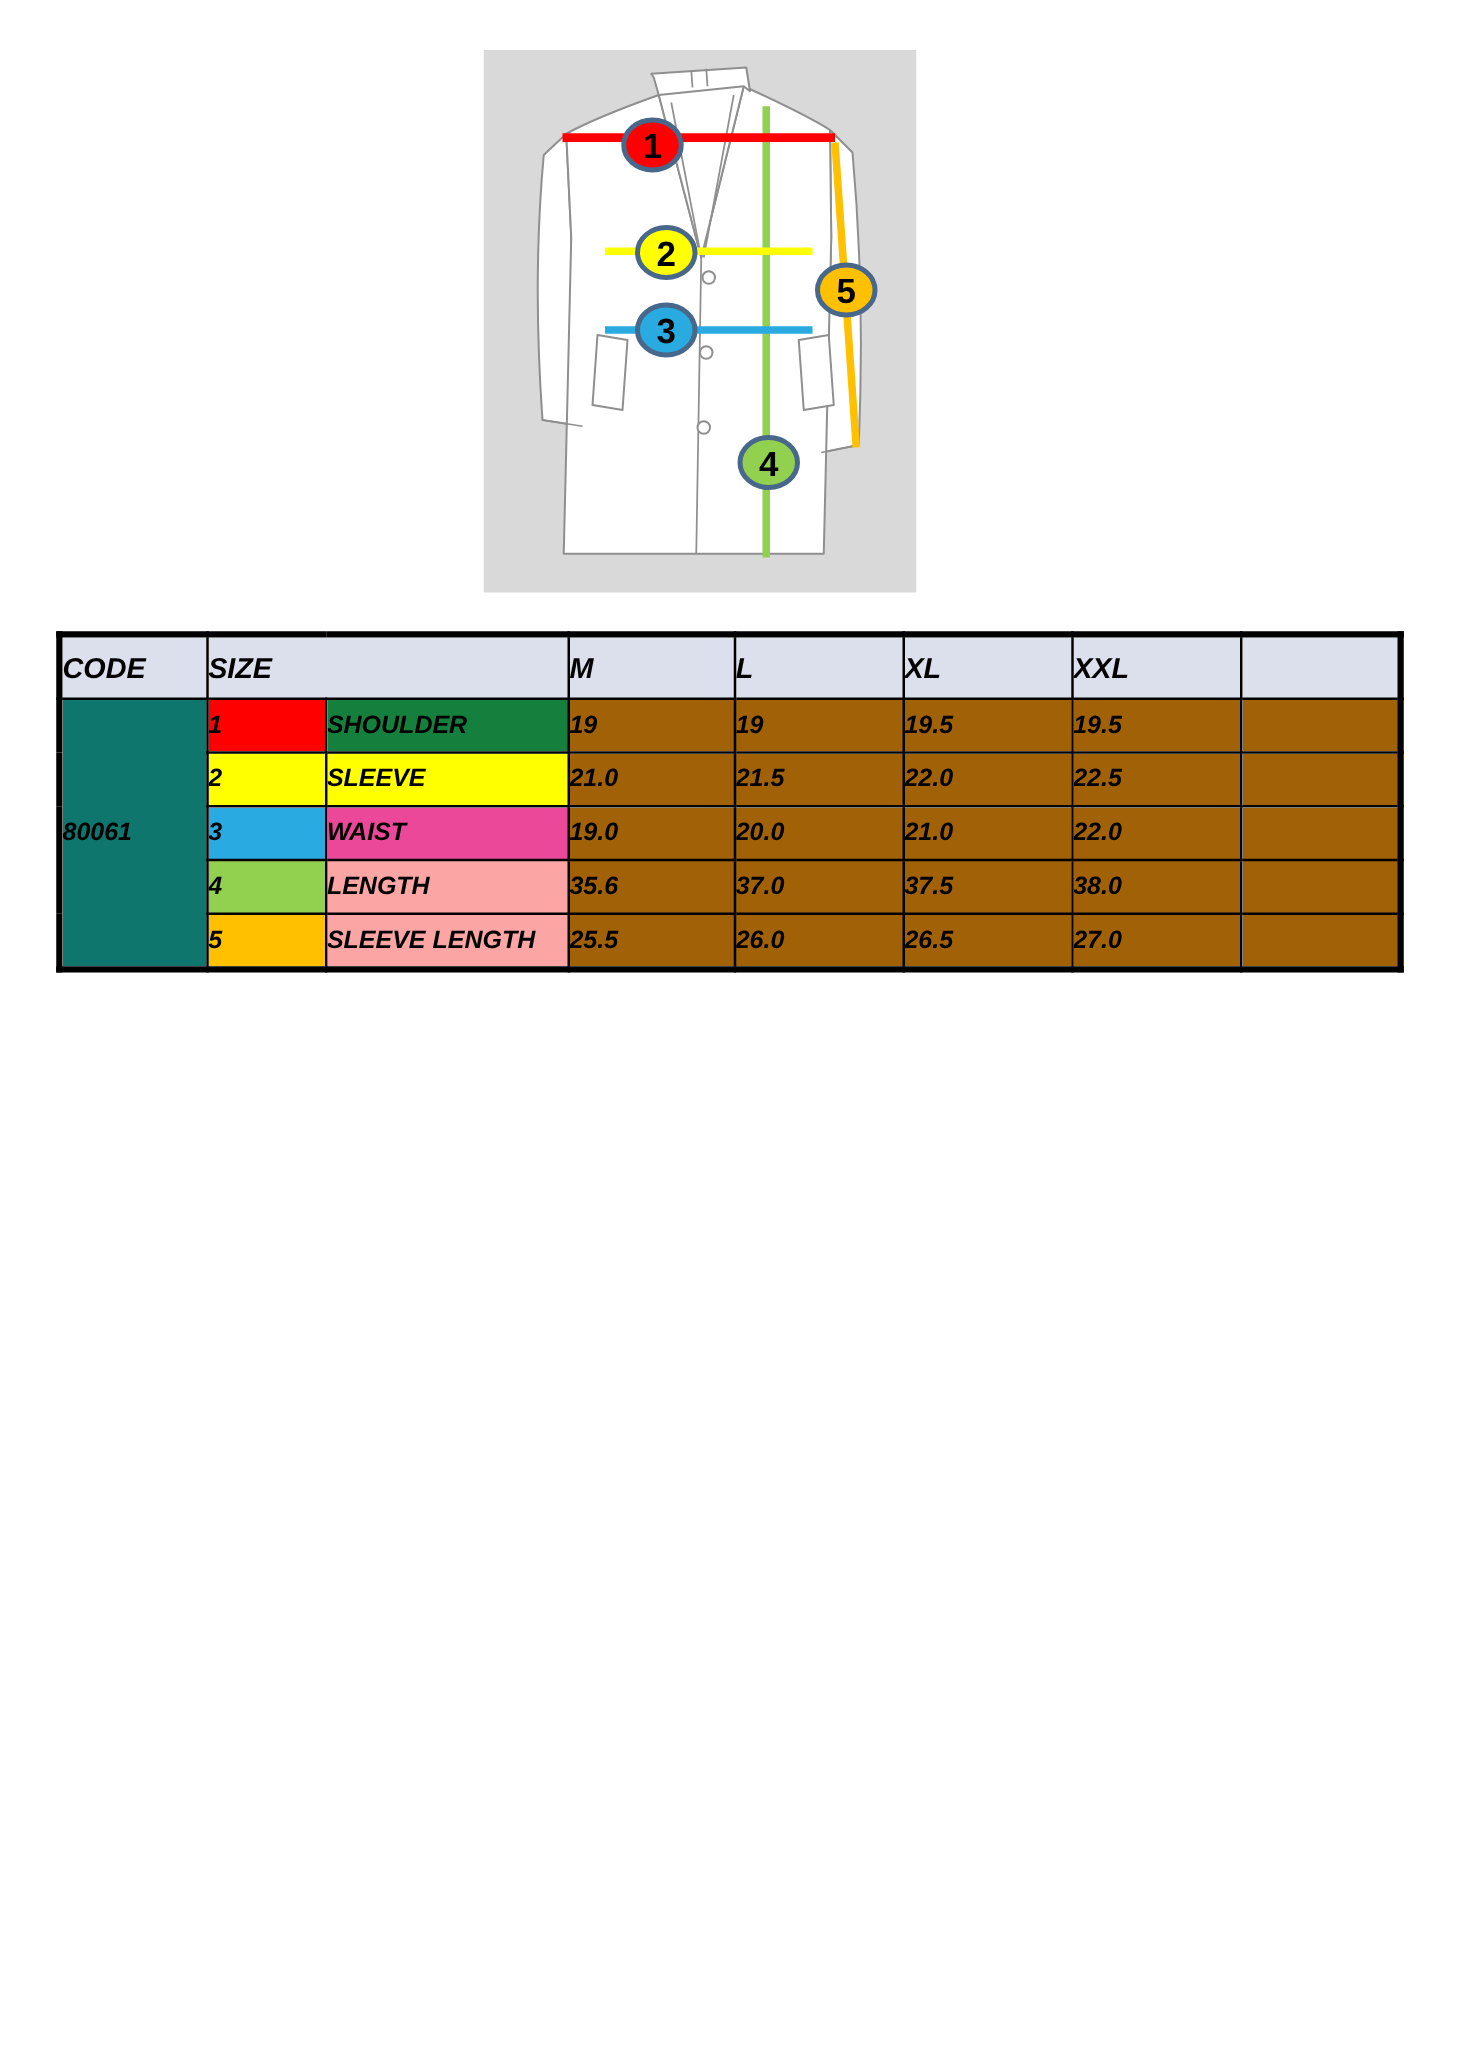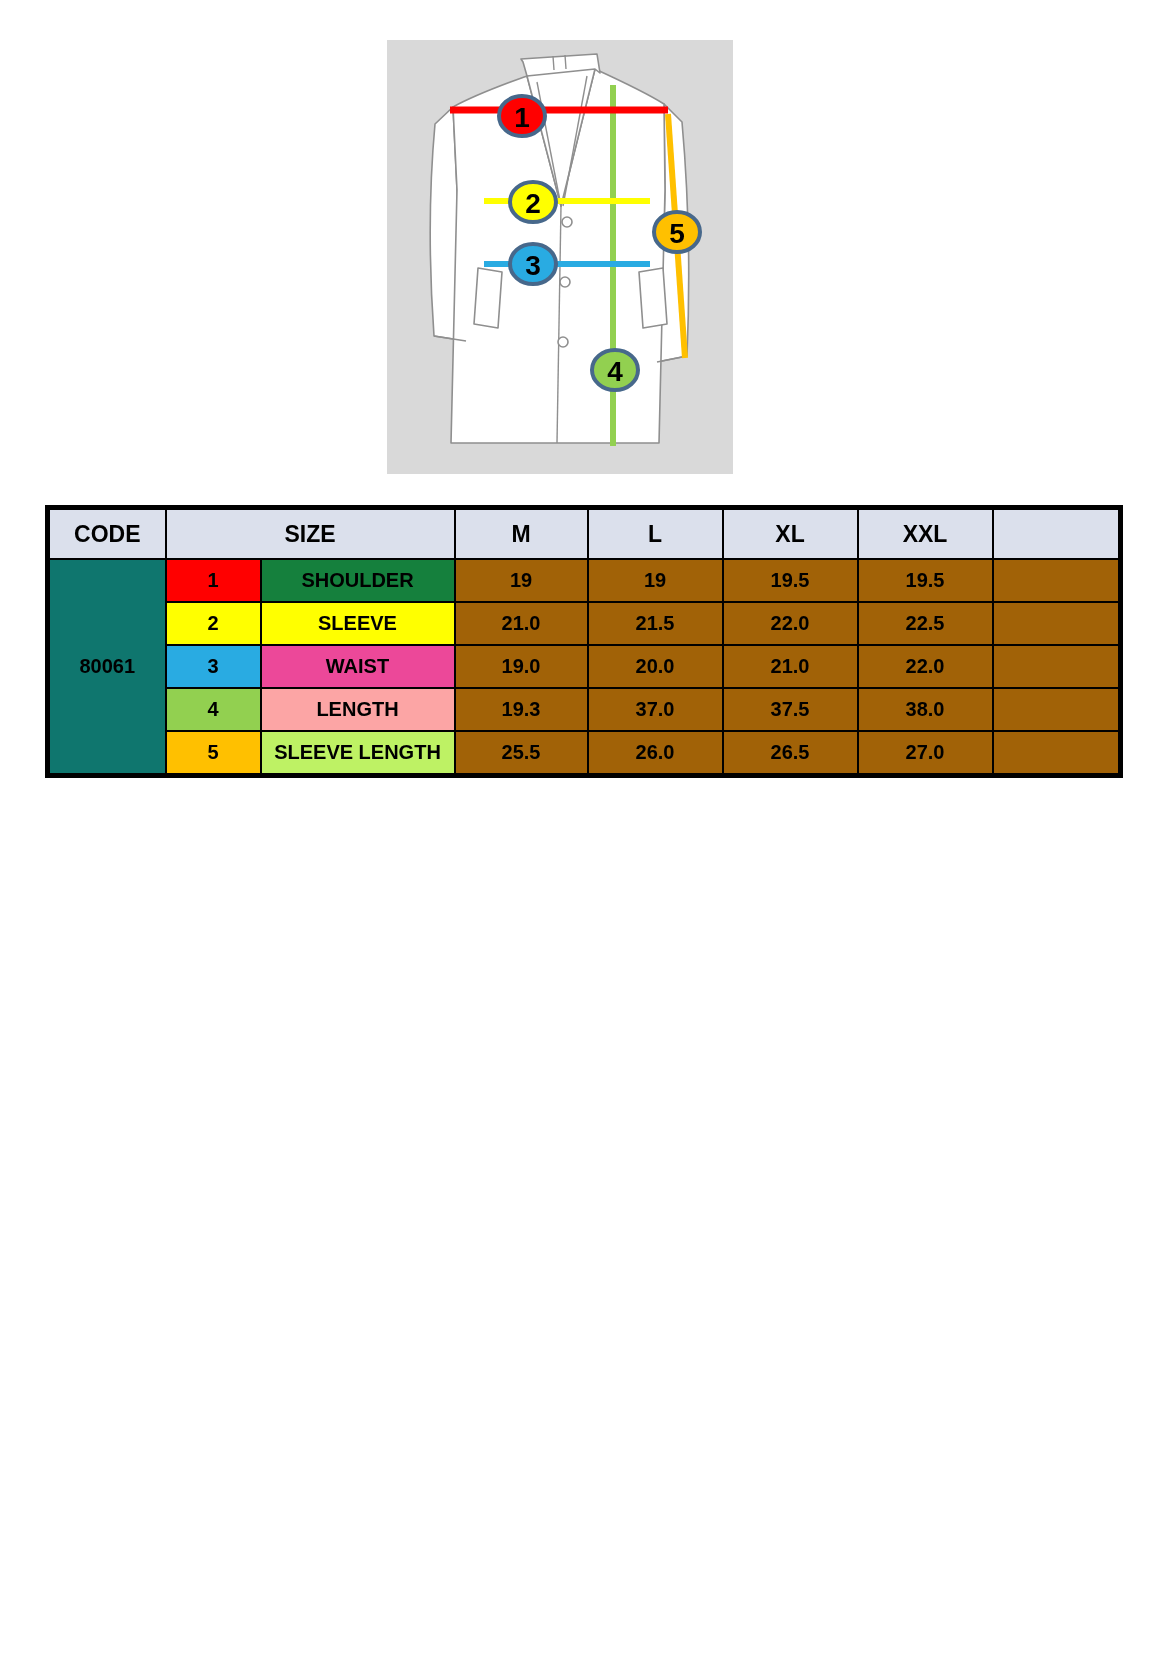--- a/index.html
+++ b/index.html
@@ -10,22 +10,22 @@
   #diagram{position:absolute;left:387px;top:40px;width:346px;height:434px;background:#d9d9d9;}
   #diagram svg{display:block;width:100%;height:100%;}
   .coat{fill:#ffffff;stroke:#8f8f8f;stroke-width:1.6;stroke-linejoin:round;}
   .seam{fill:none;stroke:#8f8f8f;stroke-width:1.4;}
   .mline{fill:none;stroke-linecap:butt;}
   .mnum{font-family:"Liberation Sans",sans-serif;font-weight:bold;font-size:28px;}
 
   
   #size-table{position:absolute;left:45px;top:505px;border-collapse:collapse;
               table-layout:fixed;width:1073px;border:5px solid #000;}
-  #size-table td,#size-table th{border:2px solid #000;padding:0;text-align:center;
-              vertical-align:middle;overflow:hidden;white-space:nowrap;}
+  #size-table td,#size-table th{border:2px solid #000;padding:0;text-align:left;
+              vertical-align:middle;overflow:hidden;white-space:nowrap;font-style:italic;}
   #size-table th{height:48px;font-size:23px;font-weight:bold;}
   #size-table td{height:41px;font-size:20px;font-weight:bold;}
   .hdr{background:#dbe0ec;}
   td.code{background:#0f766e;font-size:23px;}
   td.val,td.blank{background:#a16207;}
 </style>
 </head>
 <body>
 
 <div id="page">
@@ -132,29 +132,29 @@
       <td style="background-color: #ec4899;">WAIST</td>
       <td class="val">19.0</td>
       <td class="val">20.0</td>
       <td class="val">21.0</td>
       <td class="val">22.0</td>
       <td class="blank"></td>
     </tr>
     <tr>
       <td style="background-color: rgb(146, 208, 80);">4</td>
       <td style="background-color: #fca5a5;">LENGTH</td>
-      <td class="val">19.3</td>
+      <td class="val">35.6</td>
       <td class="val">37.0</td>
       <td class="val">37.5</td>
       <td class="val">38.0</td>
       <td class="blank"></td>
     </tr>
     <tr>
       <td style="background-color: rgb(255, 192, 0);">5</td>
-      <td style="background-color: #bef264;">SLEEVE LENGTH</td>
+      <td style="background-color: #fca5a5;">SLEEVE LENGTH</td>
       <td class="val">25.5</td>
       <td class="val">26.0</td>
       <td class="val">26.5</td>
       <td class="val">27.0</td>
       <td class="blank"></td>
     </tr>
   </tbody>
     </table>
 
 </div>

